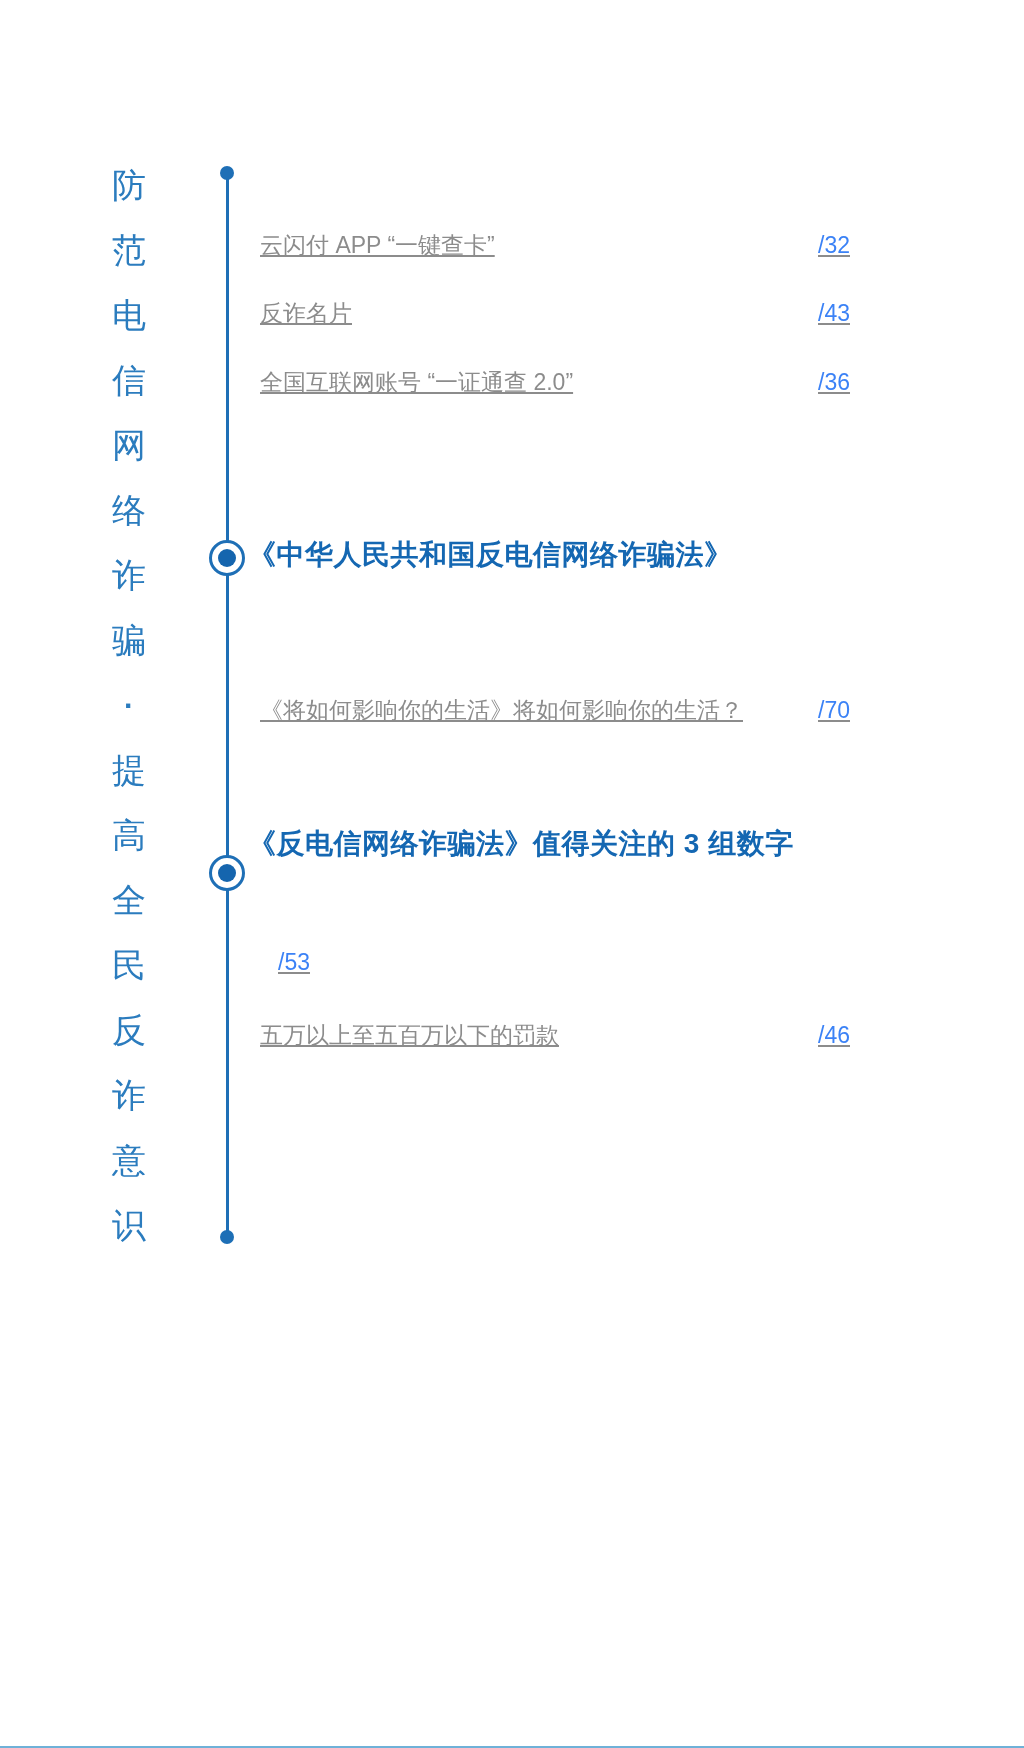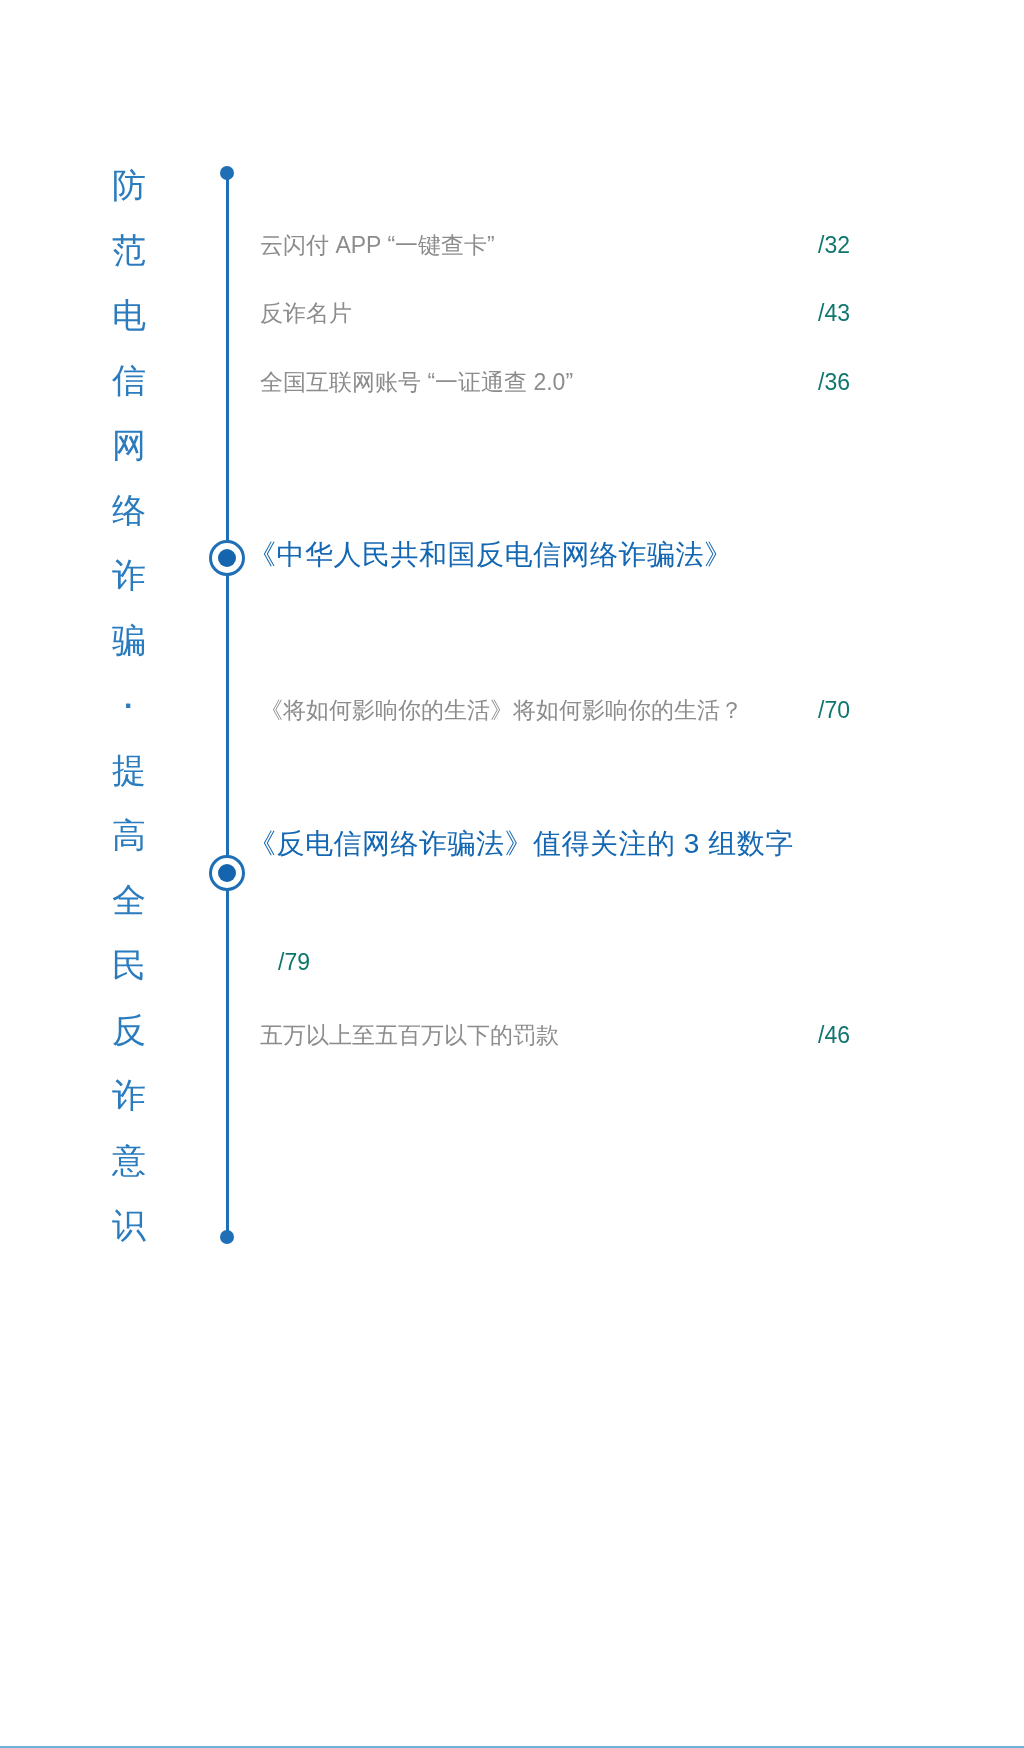--- a/index.html
+++ b/index.html
@@ -35,29 +35,29 @@
     position:absolute;left:209px;width:30px;height:30px;border-radius:50%;
     background:#ffffff;border:3px solid #1e6fb6;
     display:flex;align-items:center;justify-content:center;
   }
   .section-bullet .inner{
     width:18px;height:18px;border-radius:50%;background:#1565ae;
   }
   
   .toc-heading{
     position:absolute;left:248px;margin:0;height:40px;line-height:40px;
-    font-size:28px;font-weight:400;color:#1467b2;letter-spacing:0.5px;
+    font-size:28px;font-weight:700;color:#1467b2;letter-spacing:0.5px;
     white-space:nowrap;
   }
   .toc-row{
     position:absolute;left:260px;width:590px;height:34px;
     display:flex;justify-content:space-between;align-items:center;
-    font-size:23px;color:#8c8c8c;white-space:nowrap;
+    font-size:23px;color:#8c8c8c;white-space:nowrap;text-decoration:underline;
   }
-  .toc-row .toc-page-num{margin-left:18px;color:#0f766e;}
+  .toc-row .toc-page-num{margin-left:18px;color:#3b82f6;}
   .bottom-edge{
     position:absolute;left:0;bottom:0;width:100%;height:2px;background:#6fb1d8;
   }
 </style>
 </head>
 <body>
 
 <div class="page">
 
   <div class="vertical-title">
@@ -104,21 +104,21 @@
   </div>
 
   <h2 class="toc-heading" style="top:535px">《中华人民共和国反电信网络诈骗法》</h2>
   <div class="toc-row" style="top:693px">
     <span class="toc-label">《将如何影响你的生活》将如何影响你的生活？</span>
     <span class="toc-page-num">/70</span>
   </div>
 
   <h2 class="toc-heading" style="top:824px">《反电信网络诈骗法》值得关注的 3 组数字</h2>
   <div class="toc-row" style="top:945px">
-    <span class="toc-page-num">/79</span>
+    <span class="toc-page-num">/53</span>
   </div>
   <div class="toc-row" style="top:1018px">
     <span class="toc-label">五万以上至五百万以下的罚款</span>
     <span class="toc-page-num">/46</span>
   </div>
 
   <div class="bottom-edge"></div>
 </div>
 
 </body></html>

